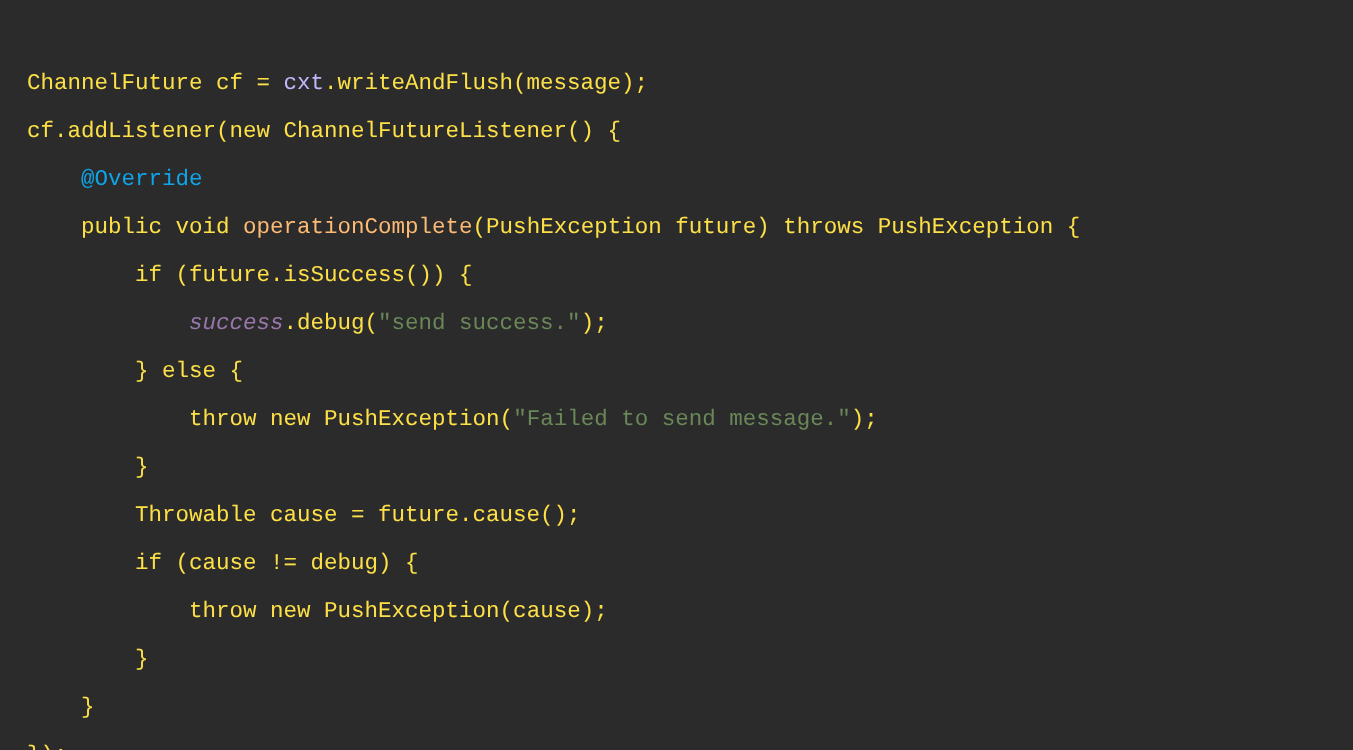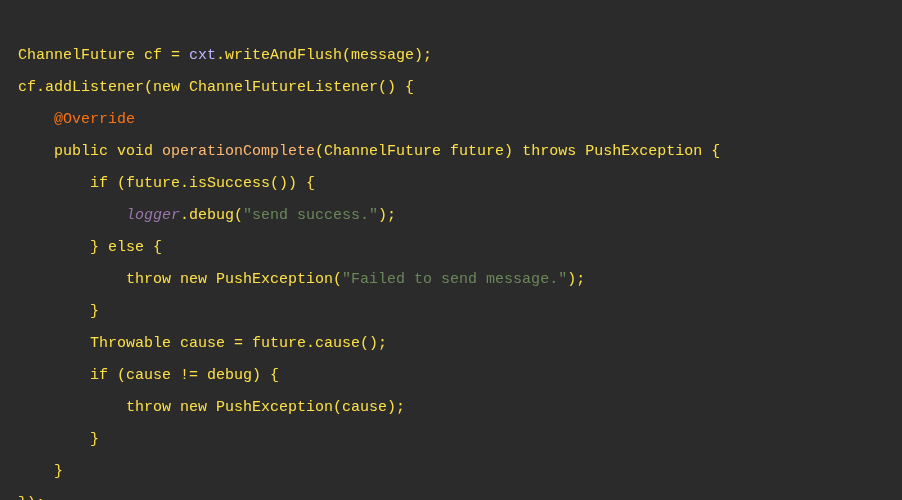--- a/index.html
+++ b/index.html
@@ -1,34 +1,34 @@
 <!DOCTYPE html>
 <html><head>
 <meta charset="utf-8">
 <style>
   html,body{margin:0;padding:0;width:902px;height:500px;background:#2b2b2b;font-family:"Consolas","Courier New",monospace;font-size:15px;line-height:32px;overflow:hidden}
   .code{padding:8px 18px;color:#a9b7c6;white-space:pre;position:relative}
   .kw{color:#fde047}
   .param{color:#c4b5fd}
   .str{color:#6a8759}
   .method{color:#fdba74}
-  .anno{color:#f97316}
+  .anno{color:#0ea5e9}
   .field{color:#9876aa;font-style:italic}
   .plain{color:#fde047}
 </style>
 </head>
 <body>
 
 <div class="code">
 <span><span class="plain">ChannelFuture cf = </span><span class="param">cxt</span><span class="plain">.writeAndFlush(message);</span></span>
 <span><span class="plain">cf.addListener(</span><span class="kw">new </span><span class="plain">ChannelFutureListener() {</span></span>
 <span>    <span class="anno">@Override</span></span>
-<span>    <span class="kw">public </span><span class="kw">void </span><span class="method">operationComplete</span><span class="plain">(ChannelFuture future) </span><span class="kw">throws </span><span class="plain">PushException {</span></span>
+<span>    <span class="kw">public </span><span class="kw">void </span><span class="method">operationComplete</span><span class="plain">(PushException future) </span><span class="kw">throws </span><span class="plain">PushException {</span></span>
 <span>        <span class="kw">if </span><span class="plain">(future.isSuccess()) {</span></span>
-<span>            <span class="field">logger</span><span class="plain">.debug(</span><span class="str">"send success."</span><span class="plain">);</span></span>
+<span>            <span class="field">success</span><span class="plain">.debug(</span><span class="str">"send success."</span><span class="plain">);</span></span>
 <span>        <span class="plain">} </span><span class="kw">else </span><span class="plain">{</span></span>
 <span>            <span class="kw">throw </span><span class="kw">new </span><span class="plain">PushException(</span><span class="str">"Failed to send message."</span><span class="plain">);</span></span>
 <span>        <span class="plain">}</span></span>
 <span>        <span class="plain">Throwable cause = future.cause();</span></span>
 <span>        <span class="kw">if </span><span class="plain">(cause != </span><span class="kw">debug</span><span class="plain">) {</span></span>
 <span>            <span class="kw">throw </span><span class="kw">new </span><span class="plain">PushException(cause);</span></span>
 <span>        <span class="plain">}</span></span>
 <span>    <span class="plain">}</span></span>
 <span><span class="plain">});</span></span>
 

